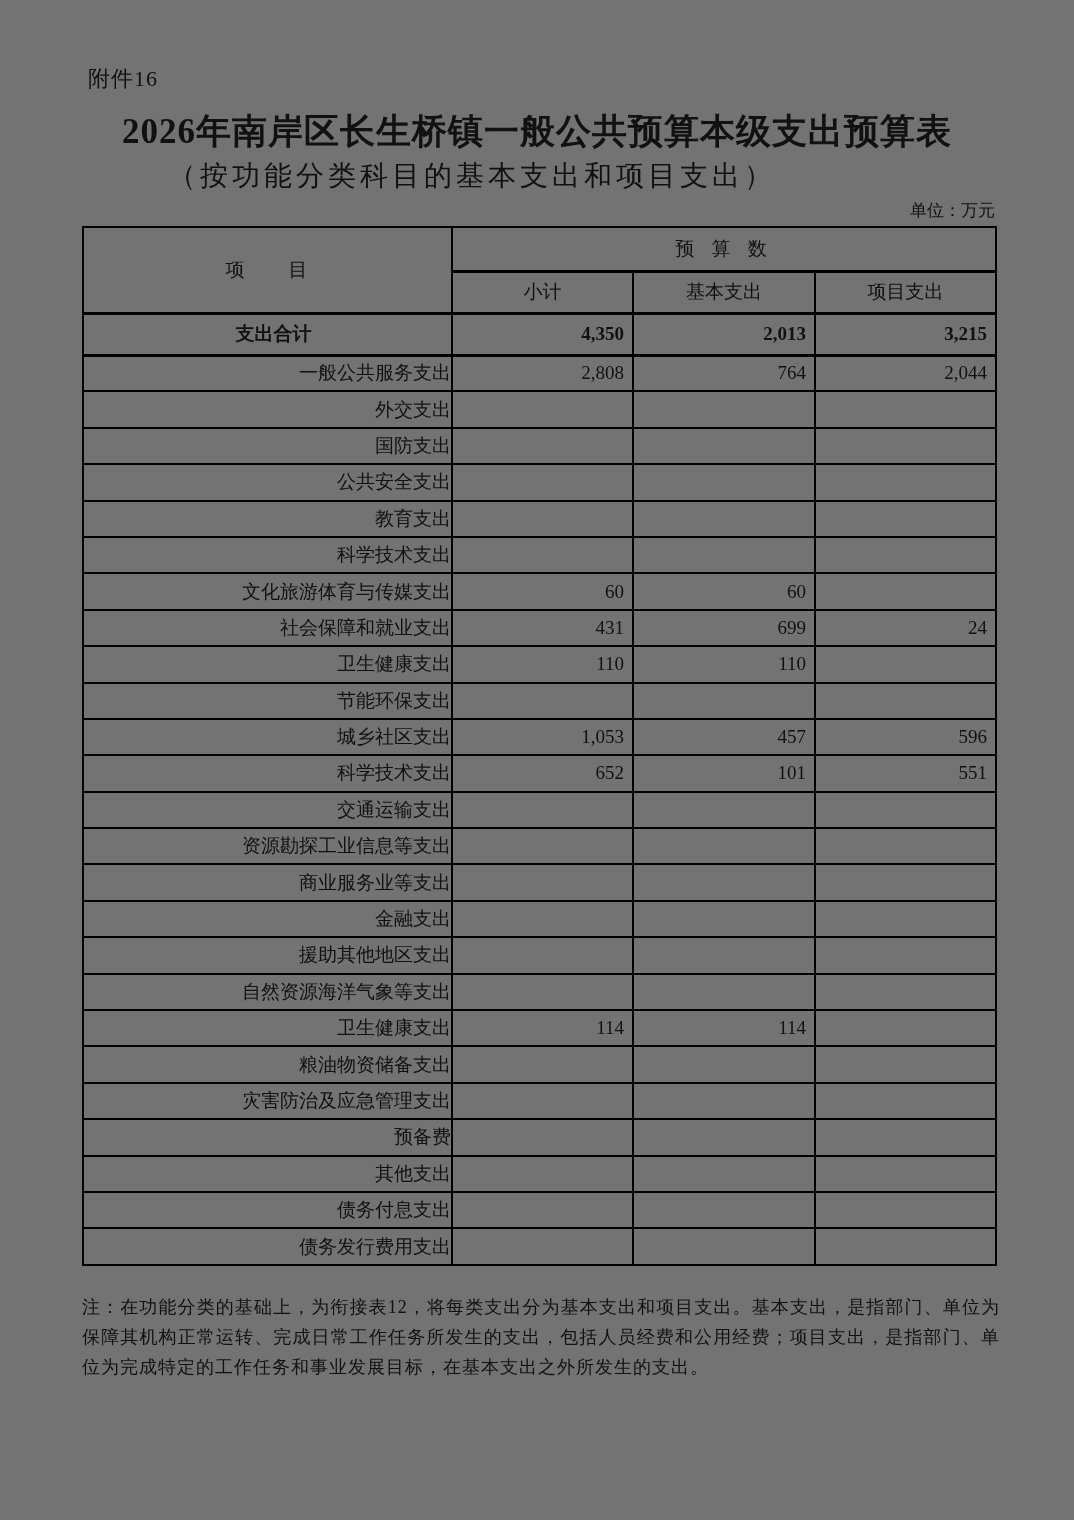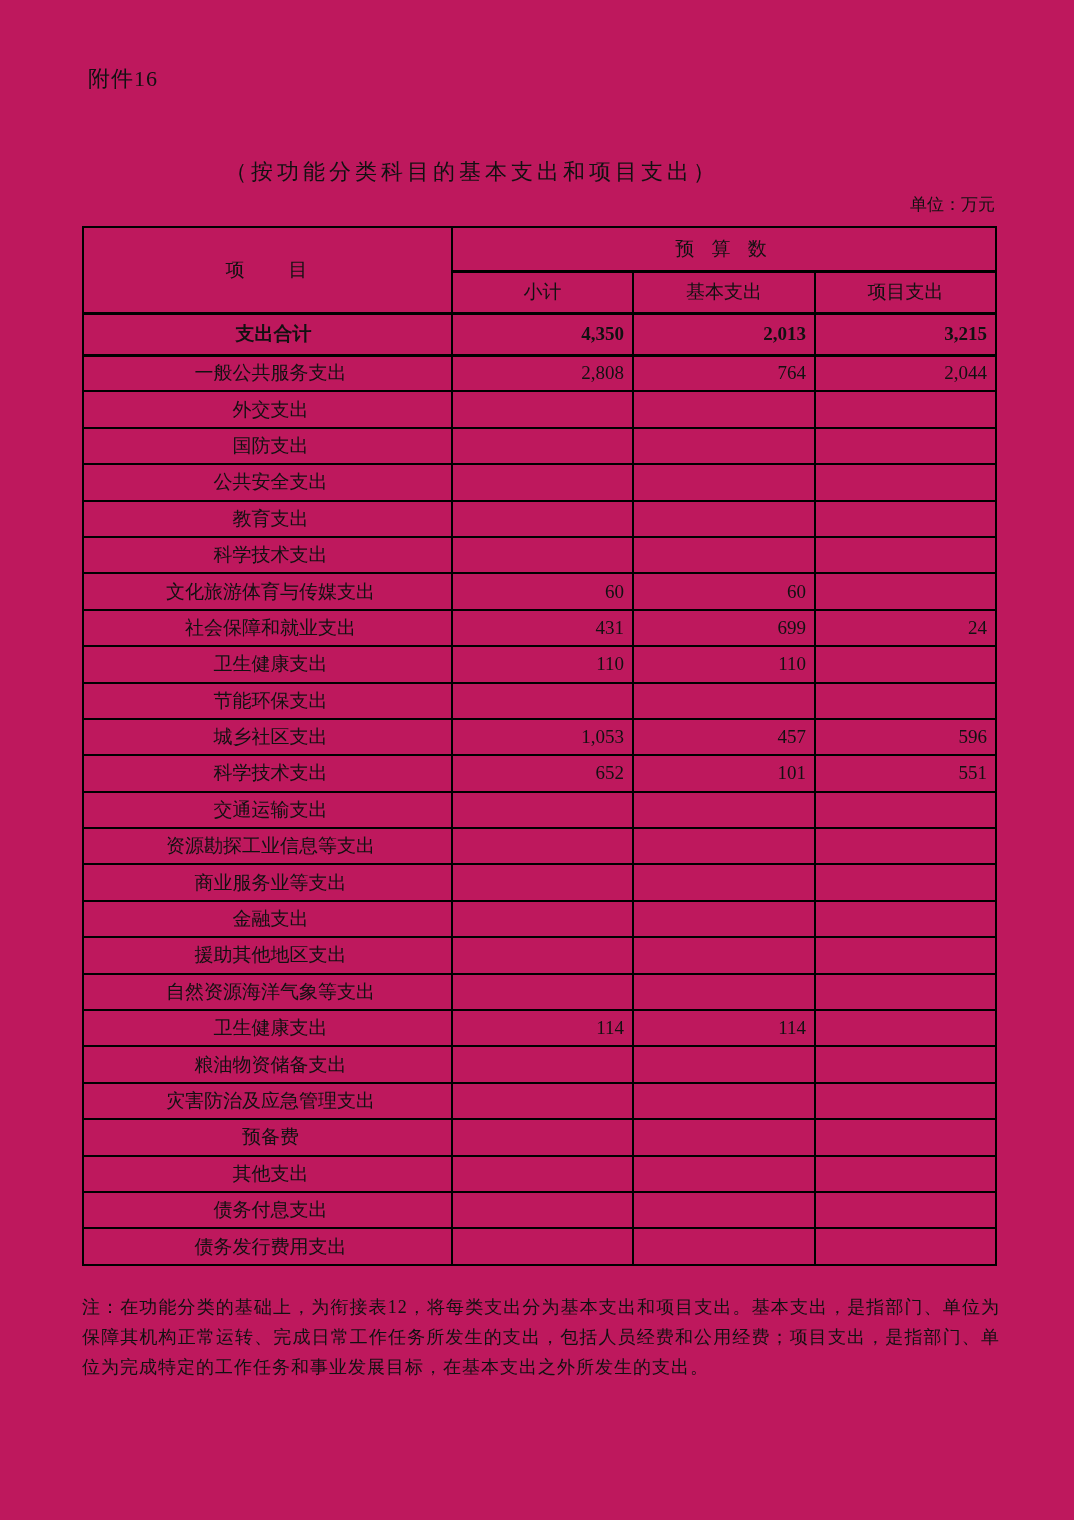--- a/index.html
+++ b/index.html
@@ -9,21 +9,21 @@
     height: 1520px;
     position: relative;
     font-family: "Liberation Serif", "DejaVu Serif", serif;
     color: #111111;
   }
   .page {
     position: absolute;
     left: 0; top: 0;
     width: 1074px;
     height: 1520px;
-    background: #be185d;
+    background: #737373;
   }
   .attachment-label {
     position: absolute;
     left: 88px;
     top: 64px;
     font-size: 22px;
     letter-spacing: 1px;
   }
   .doc-title {
     position: absolute;
@@ -35,27 +35,27 @@
     font-weight: bold;
     letter-spacing: 1px;
     white-space: nowrap;
   }
   .doc-subtitle {
     position: absolute;
     left: 0;
     top: 157px;
     width: 944px;
     text-align: center;
-    font-size: 22px;
+    font-size: 28px;
     letter-spacing: 4px;
   }
   .unit-label {
     position: absolute;
     right: 79px;
-    top: 193px;
+    top: 199px;
     font-size: 17px;
     text-align: center;
   }
   table.budget-table {
     position: absolute;
     left: 82px;
     top: 226px;
     width: 913px;
     border-collapse: collapse;
     table-layout: fixed;
@@ -80,21 +80,21 @@
   }
   .budget-table thead tr.hrow-1 th { height: 44px; border-bottom-width: 3px; }
   .budget-table thead tr.hrow-2 th { height: 42px; border-bottom-width: 3px; margin-top: 44px; }
   .budget-table th.item-head { letter-spacing: 2px; }
   .budget-table th.group-head { letter-spacing: 6px; }
 
   .budget-table tbody td { height: 36.4px; }
   .budget-table tbody tr.total-row td { height: 42px; border-bottom-width: 3px; }
 
   .budget-table td.label-cell {
-    text-align: center;
+    text-align: right;
     padding-left: 6px;
   }
   .budget-table td.num-cell {
     text-align: right;
     padding-right: 8px;
   }
   .budget-table tr.total-row td.label-cell {
     text-align: center;
     padding-left: 12px;
     font-family: "Liberation Sans", "DejaVu Sans", sans-serif;
@@ -114,20 +114,21 @@
     letter-spacing: 1px;
   }
 </style>
 </head>
 <body>
 
 <div class="page">
 
   <div class="attachment-label">附件16</div>
 
+  <h1 class="doc-title">2026年南岸区长生桥镇一般公共预算本级支出预算表</h1>
 
   <div class="doc-subtitle">（按功能分类科目的基本支出和项目支出）</div>
 
   <div class="unit-label">单位：万元</div>
 
   <table class="budget-table">
     <colgroup>
       <col class="c-item">
       <col class="c-sub">
       <col class="c-basic">

